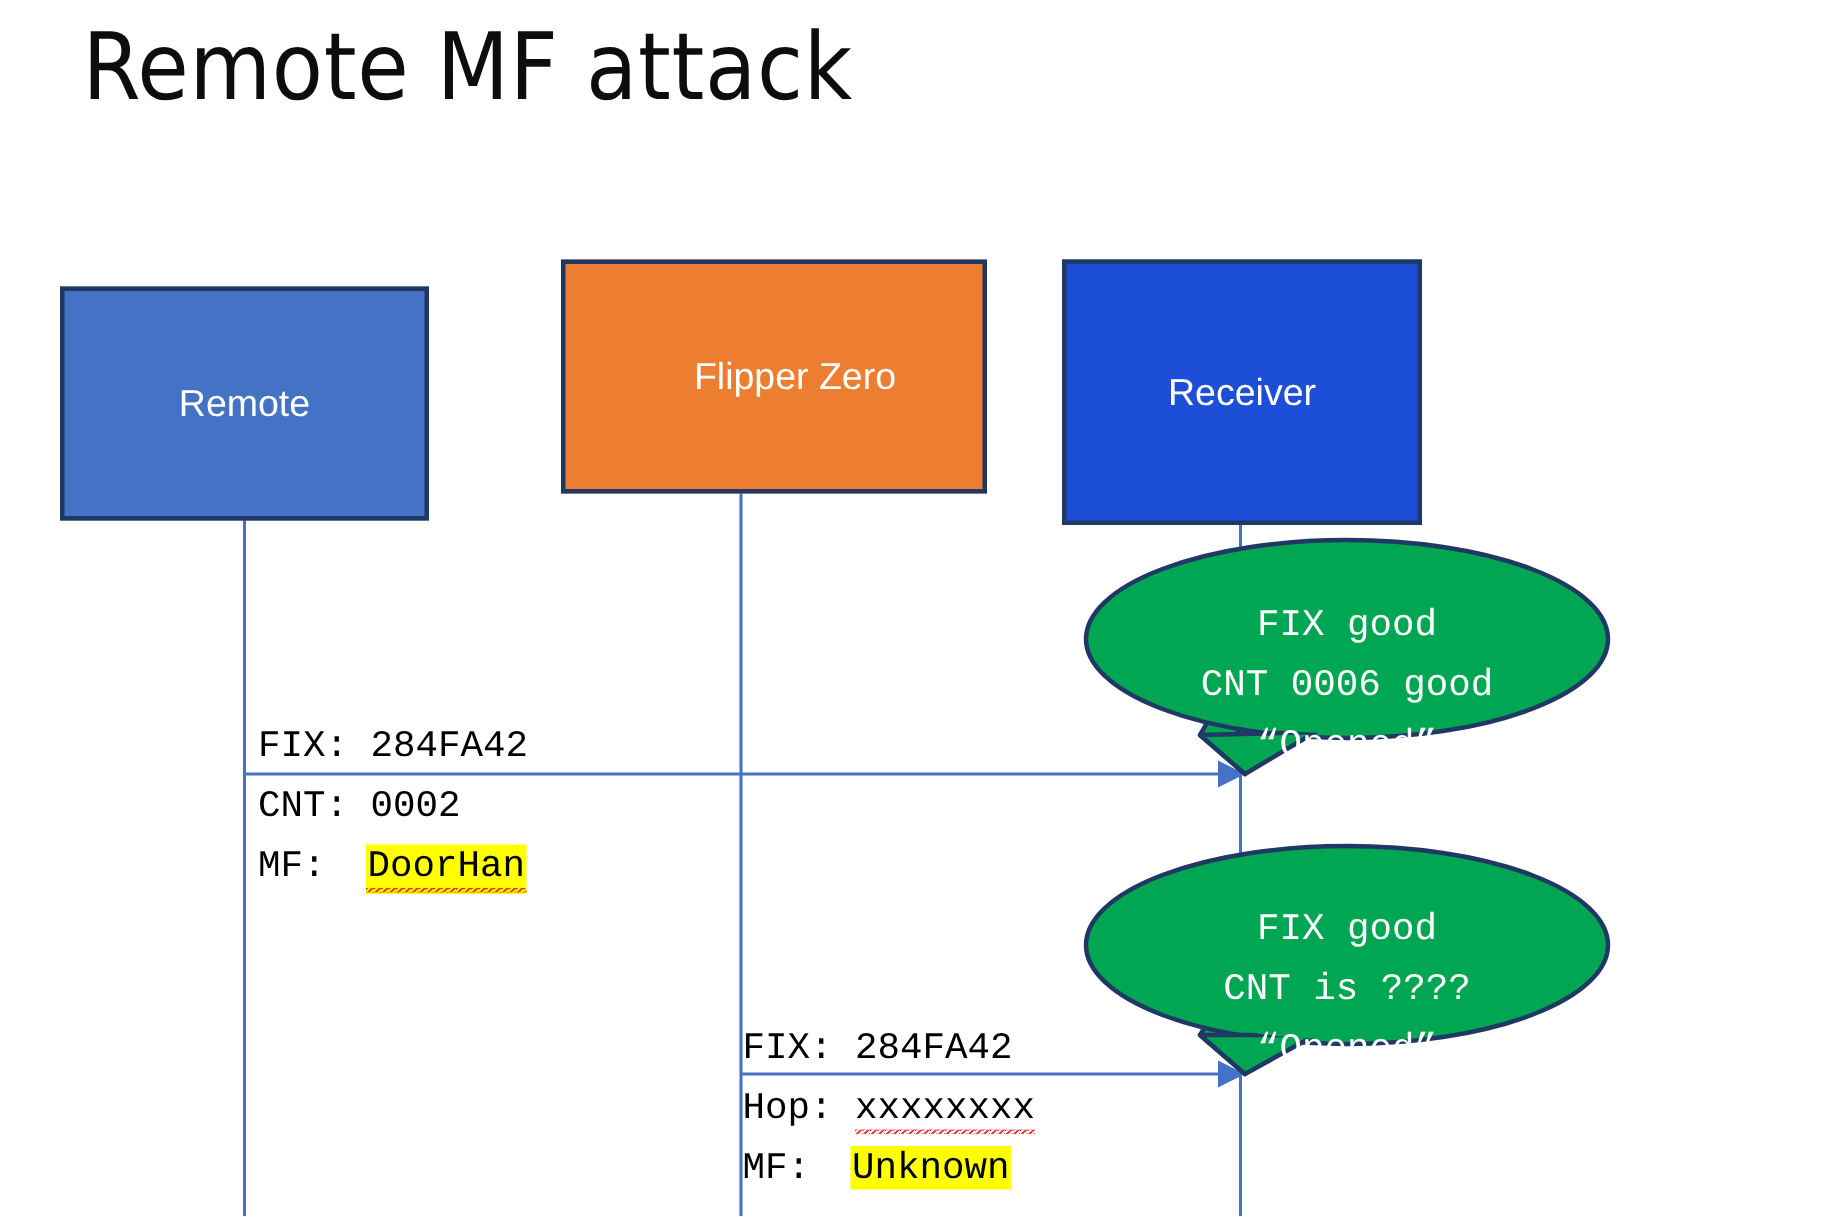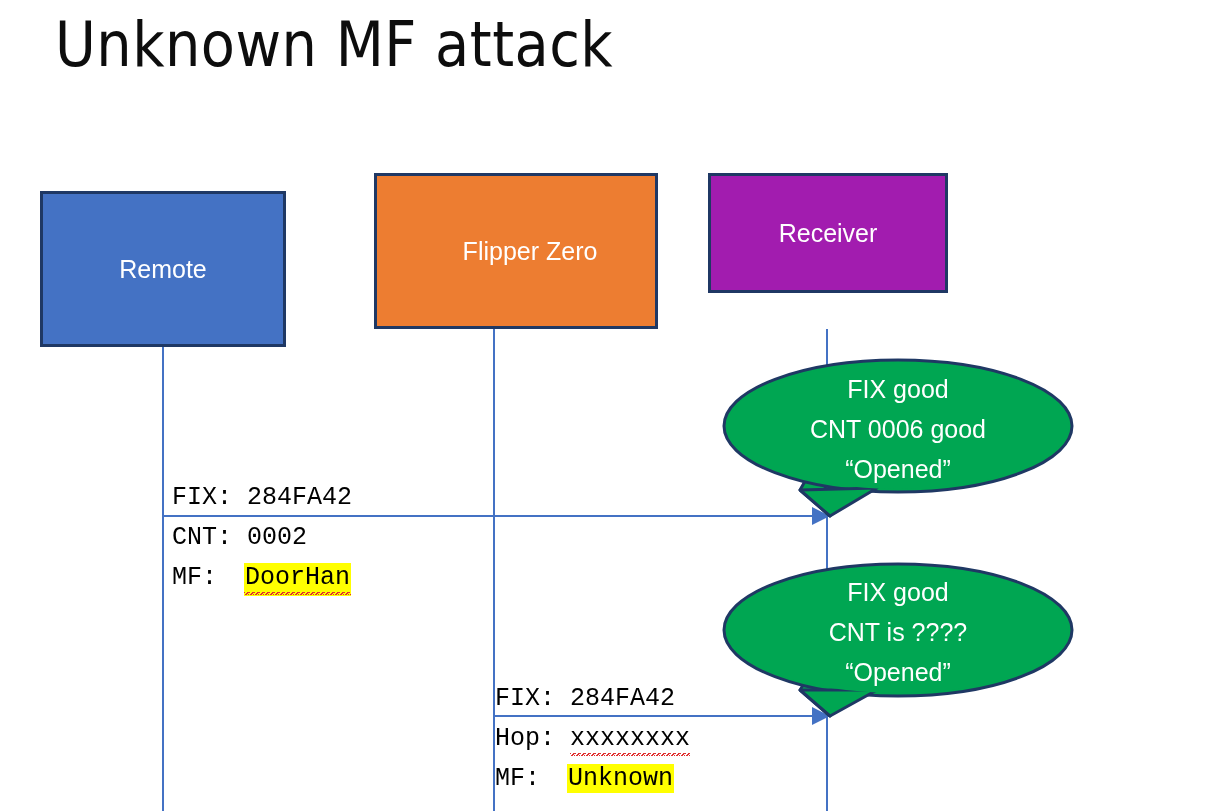--- a/index.html
+++ b/index.html
@@ -54,31 +54,32 @@
   .actor-label {
     color: #ffffff;
     font-size: 25px;
     font-weight: 400;
     font-family: "Liberation Sans", sans-serif;
     text-align: center;
     line-height: 1.2;
   }
   #actor-remote  { left: 40px;  top: 191px; width: 246px; height: 156px; background: #4472c4; }
   #actor-flipper { left: 374px; top: 173px; width: 284px; height: 156px; background: #ed7d31; padding-left: 28px; }
-  #actor-receiver{ left: 708px; top: 173px; width: 240px; height: 120px; background: #a21caf; }
+  #actor-receiver{ left: 708px; top: 173px; width: 240px; height: 177px; background: #1d4ed8; }
 
   
   .callout-text {
     position: absolute;
     color: #ffffff;
     font-size: 25px;
     line-height: 40px;
     text-align: center;
     width: 350px;
-    font-family: Liberation Sans, sans-serif;
+    font-family: Liberation Mono, monospace;
+    margin-top: 28px;
   }
   #callout-1-text { left: 723px; top: 369px; }
   #callout-2-text { left: 723px; top: 572px; }
 
   
   .msg {
     position: absolute;
     font-size: 25px;
     line-height: 40px;
     color: #000000;
@@ -101,21 +102,21 @@
     background-size: 5px 3px;
     background-position: left bottom 1px;
     padding-bottom: 4px;
   }
 </style>
 </head>
 <body>
 
 <div id="slide">
 
-  <div id="title">Unknown MF attack</div>
+  <div id="title">Remote MF attack</div>
 
   <svg id="vector" viewBox="0 0 1216 811">
 
     <line x1="163" y1="329" x2="163" y2="811" stroke="#4472C4" stroke-width="2"></line>
     <line x1="494" y1="329" x2="494" y2="811" stroke="#4472C4" stroke-width="2"></line>
     <line x1="827" y1="329" x2="827" y2="811" stroke="#4472C4" stroke-width="2"></line>
 
     <g>
       <line x1="163" y1="516" x2="812" y2="516" stroke="#4472C4" stroke-width="2"></line>
       <polygon points="812,507 830,516 812,525" fill="#4472C4"></polygon>

